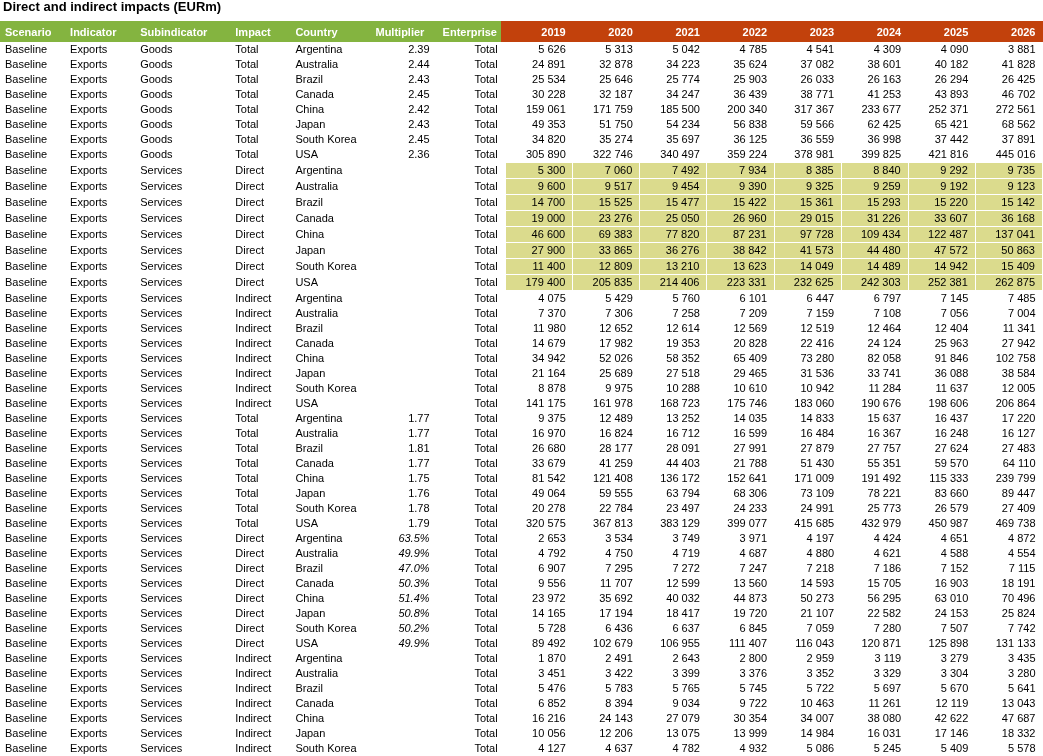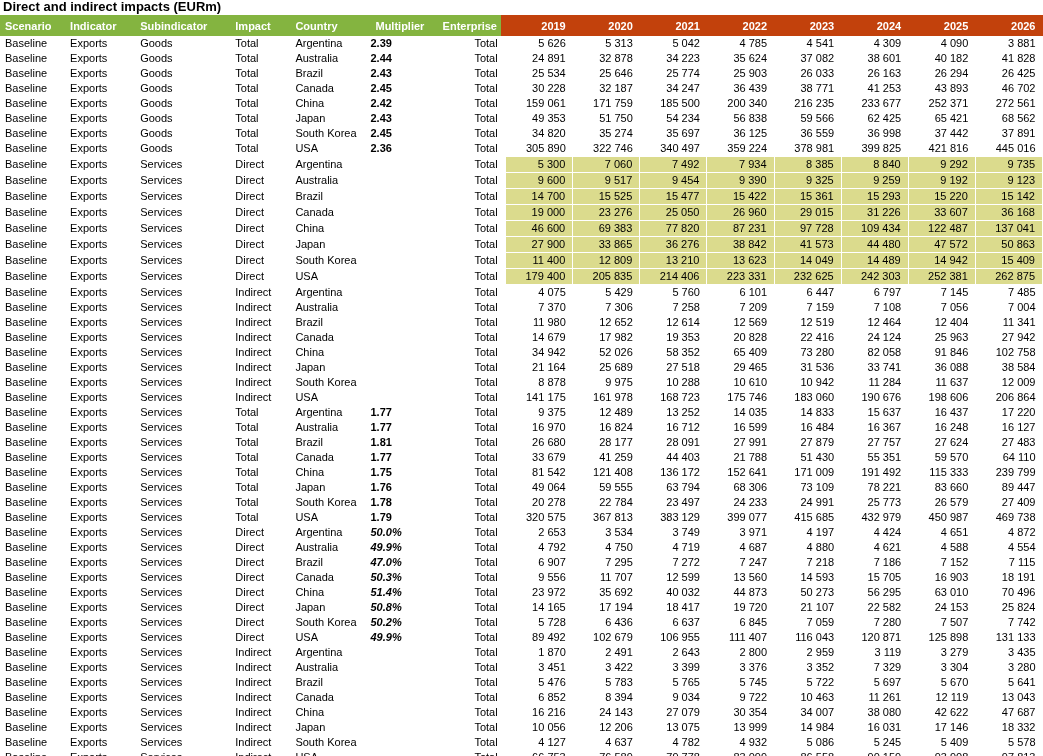--- a/index.html
+++ b/index.html
@@ -1,26 +1,26 @@
 <!DOCTYPE html>
 <html><head>
 <meta charset="utf-8">
 <style>
   html,body{margin:0;padding:0;background:#ffffff;}
   body{width:1043px;height:756px;overflow:hidden;font-family:"Liberation Sans",sans-serif;}
   .sheet{width:1043px;}
-  .title{height:15px;line-height:14px;padding-left:3px;font-size:13px;font-weight:bold;color:#000;white-space:nowrap;}
+  .title{height:21px;line-height:14px;padding-left:3px;font-size:13px;font-weight:bold;color:#000;white-space:nowrap;}
   table{border-collapse:collapse;table-layout:fixed;width:1043px;font-family:"Liberation Sans",sans-serif;
         font-size:11px;color:#000;border-bottom:2px solid #26355a;}
   thead th{height:21px;font-weight:bold;color:#fff;font-size:11px;white-space:nowrap;overflow:hidden;}
   th.h-light{background:#84b440;text-align:left;padding:0 0 0 5px;}
   th.h-dark{background:#c2410c;text-align:right;padding:0 7px 0 0;}
   tbody td{height:15px;line-height:15px;padding:0;white-space:nowrap;overflow:hidden;}
   td.c-text{text-align:left;padding-left:5px;}
-  td.c-mult{text-align:left;padding-right:8px;font-weight:bold;}
+  td.c-mult{text-align:right;padding-right:8px;}
   td.c-mult.ital{font-style:italic;}
   td.c-ent{text-align:right;padding-right:3px;}
   td.c-num{text-align:right;padding-right:7px;}
   td.c-num.hl{background:#dbdb8d;border:1px solid #ffffff;}
   td.spacer{padding:0;}
 </style>
 </head>
 <body>
 
 <div class="sheet">
@@ -143,21 +143,21 @@
           <td class="c-text">Goods</td>
           <td class="c-text">Total</td>
           <td class="c-text">China</td>
           <td class="c-mult">2.42</td>
           <td class="c-ent">Total</td>
           <td class="spacer"></td>
           <td class="c-num">159 061</td>
           <td class="c-num">171 759</td>
           <td class="c-num">185 500</td>
           <td class="c-num">200 340</td>
-          <td class="c-num">216 235</td>
+          <td class="c-num">317 367</td>
           <td class="c-num">233 677</td>
           <td class="c-num">252 371</td>
           <td class="c-num">272 561</td>
         </tr>
         <tr>
           <td class="c-text">Baseline</td>
           <td class="c-text">Exports</td>
           <td class="c-text">Goods</td>
           <td class="c-text">Total</td>
           <td class="c-text">Japan</td>
@@ -470,21 +470,21 @@
           <td class="c-mult"></td>
           <td class="c-ent">Total</td>
           <td class="spacer"></td>
           <td class="c-num">8 878</td>
           <td class="c-num">9 975</td>
           <td class="c-num">10 288</td>
           <td class="c-num">10 610</td>
           <td class="c-num">10 942</td>
           <td class="c-num">11 284</td>
           <td class="c-num">11 637</td>
-          <td class="c-num">12 009</td>
+          <td class="c-num">12 005</td>
         </tr>
         <tr>
           <td class="c-text">Baseline</td>
           <td class="c-text">Exports</td>
           <td class="c-text">Services</td>
           <td class="c-text">Indirect</td>
           <td class="c-text">USA</td>
           <td class="c-mult"></td>
           <td class="c-ent">Total</td>
           <td class="spacer"></td>
@@ -640,21 +640,21 @@
           <td class="c-num">432 979</td>
           <td class="c-num">450 987</td>
           <td class="c-num">469 738</td>
         </tr>
         <tr>
           <td class="c-text">Baseline</td>
           <td class="c-text">Exports</td>
           <td class="c-text">Services</td>
           <td class="c-text">Direct</td>
           <td class="c-text">Argentina</td>
-          <td class="c-mult ital">50.0%</td>
+          <td class="c-mult ital">63.5%</td>
           <td class="c-ent">Total</td>
           <td class="spacer"></td>
           <td class="c-num">2 653</td>
           <td class="c-num">3 534</td>
           <td class="c-num">3 749</td>
           <td class="c-num">3 971</td>
           <td class="c-num">4 197</td>
           <td class="c-num">4 424</td>
           <td class="c-num">4 651</td>
           <td class="c-num">4 872</td>
@@ -810,21 +810,21 @@
           <td class="c-text">Indirect</td>
           <td class="c-text">Australia</td>
           <td class="c-mult"></td>
           <td class="c-ent">Total</td>
           <td class="spacer"></td>
           <td class="c-num">3 451</td>
           <td class="c-num">3 422</td>
           <td class="c-num">3 399</td>
           <td class="c-num">3 376</td>
           <td class="c-num">3 352</td>
-          <td class="c-num">7 329</td>
+          <td class="c-num">3 329</td>
           <td class="c-num">3 304</td>
           <td class="c-num">3 280</td>
         </tr>
         <tr>
           <td class="c-text">Baseline</td>
           <td class="c-text">Exports</td>
           <td class="c-text">Services</td>
           <td class="c-text">Indirect</td>
           <td class="c-text">Brazil</td>
           <td class="c-mult"></td>

